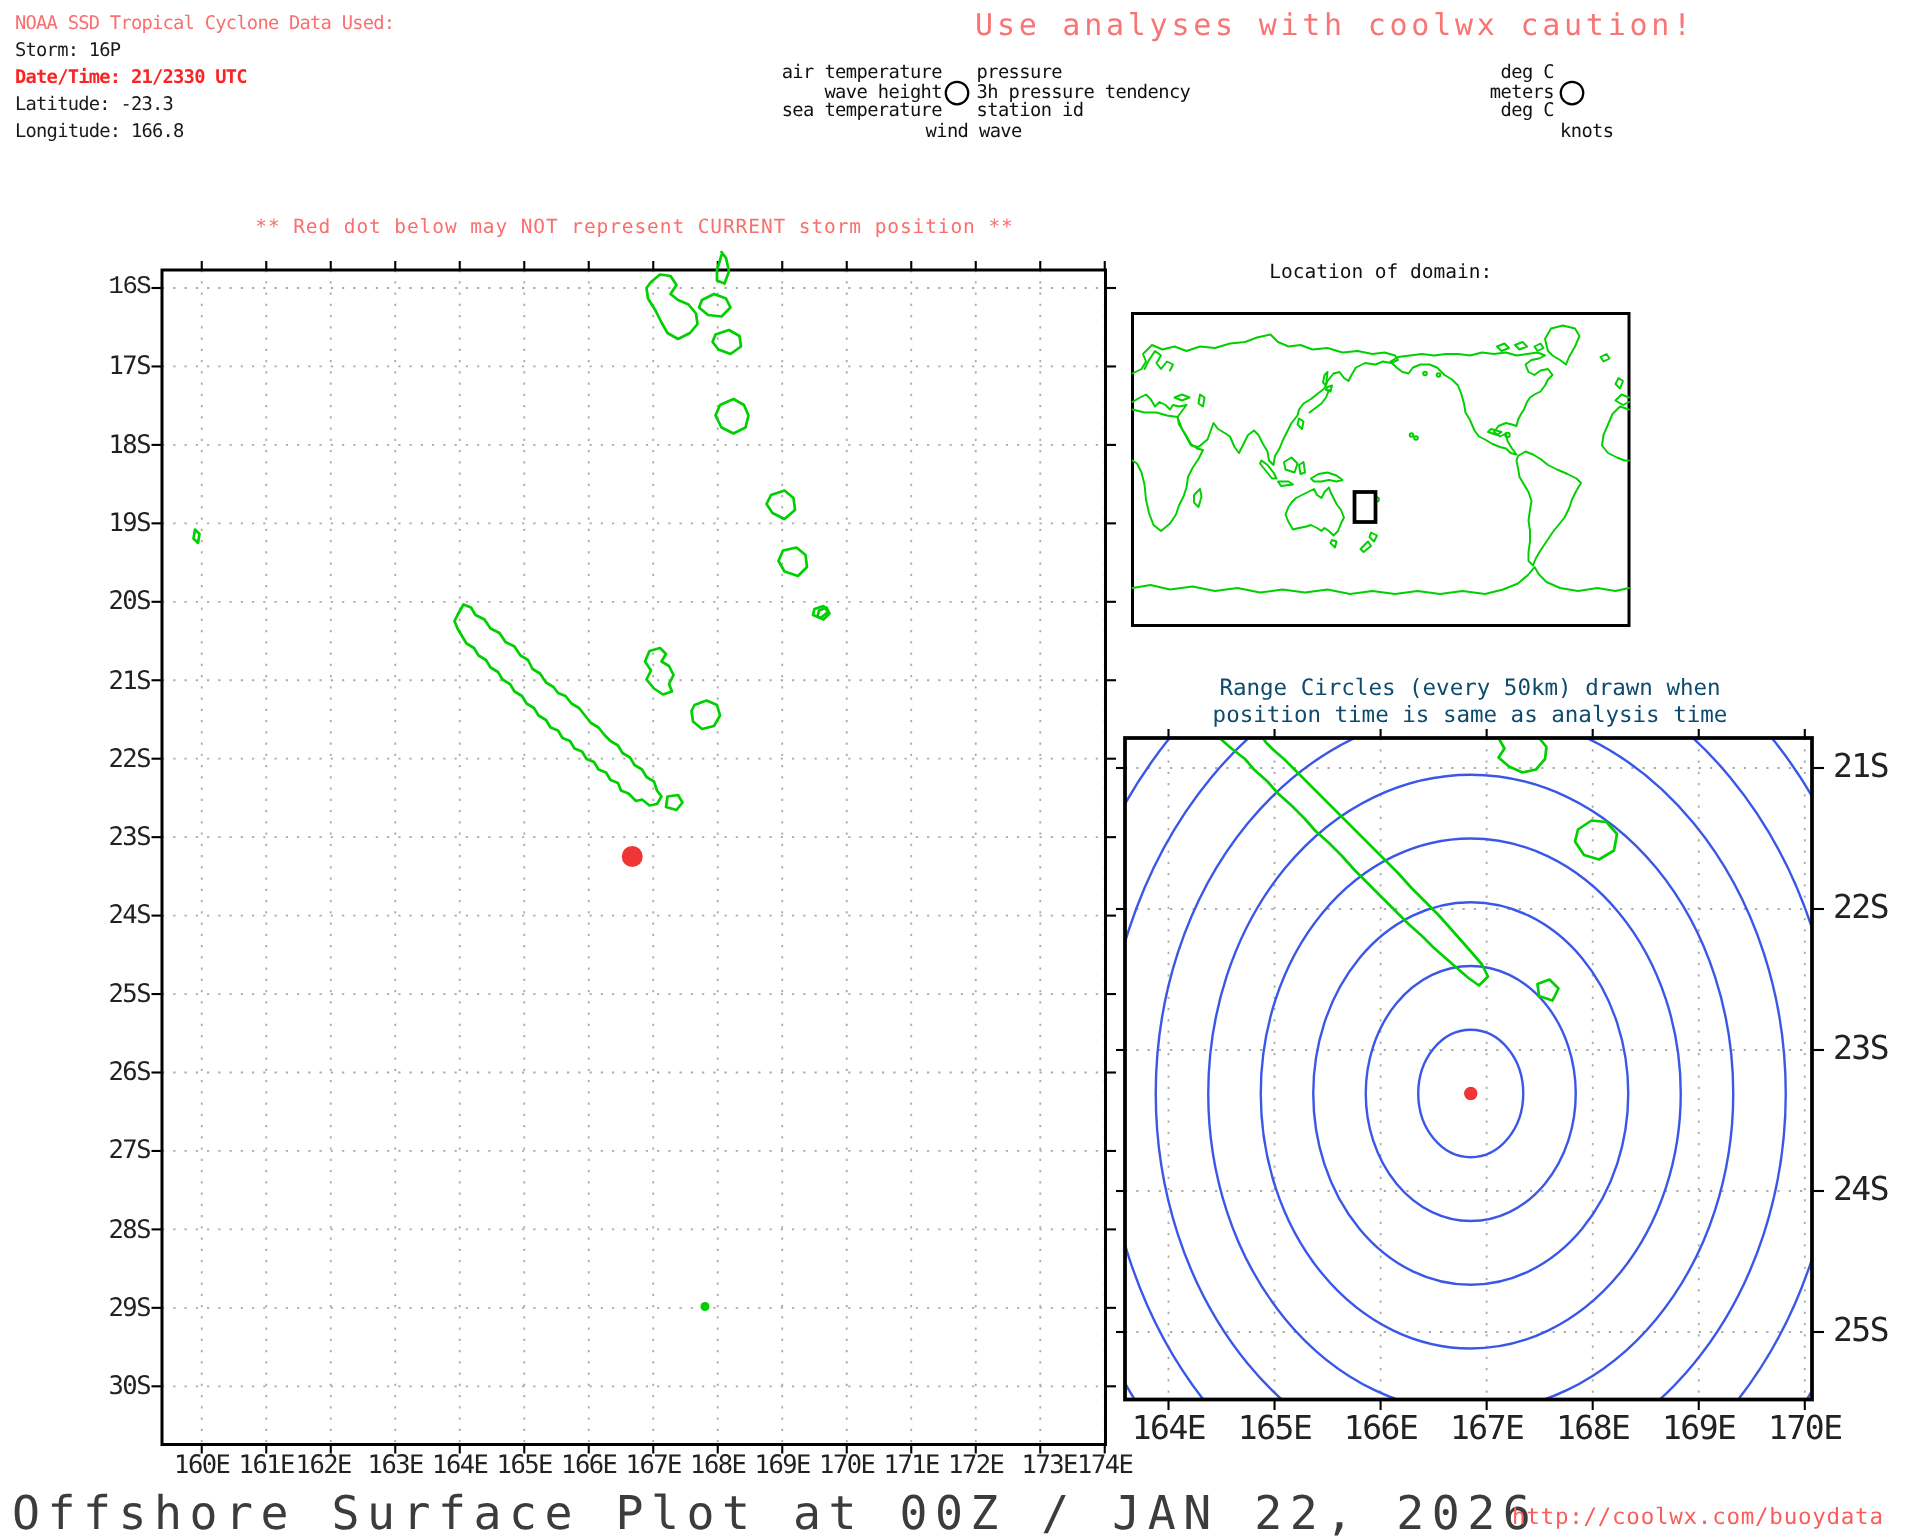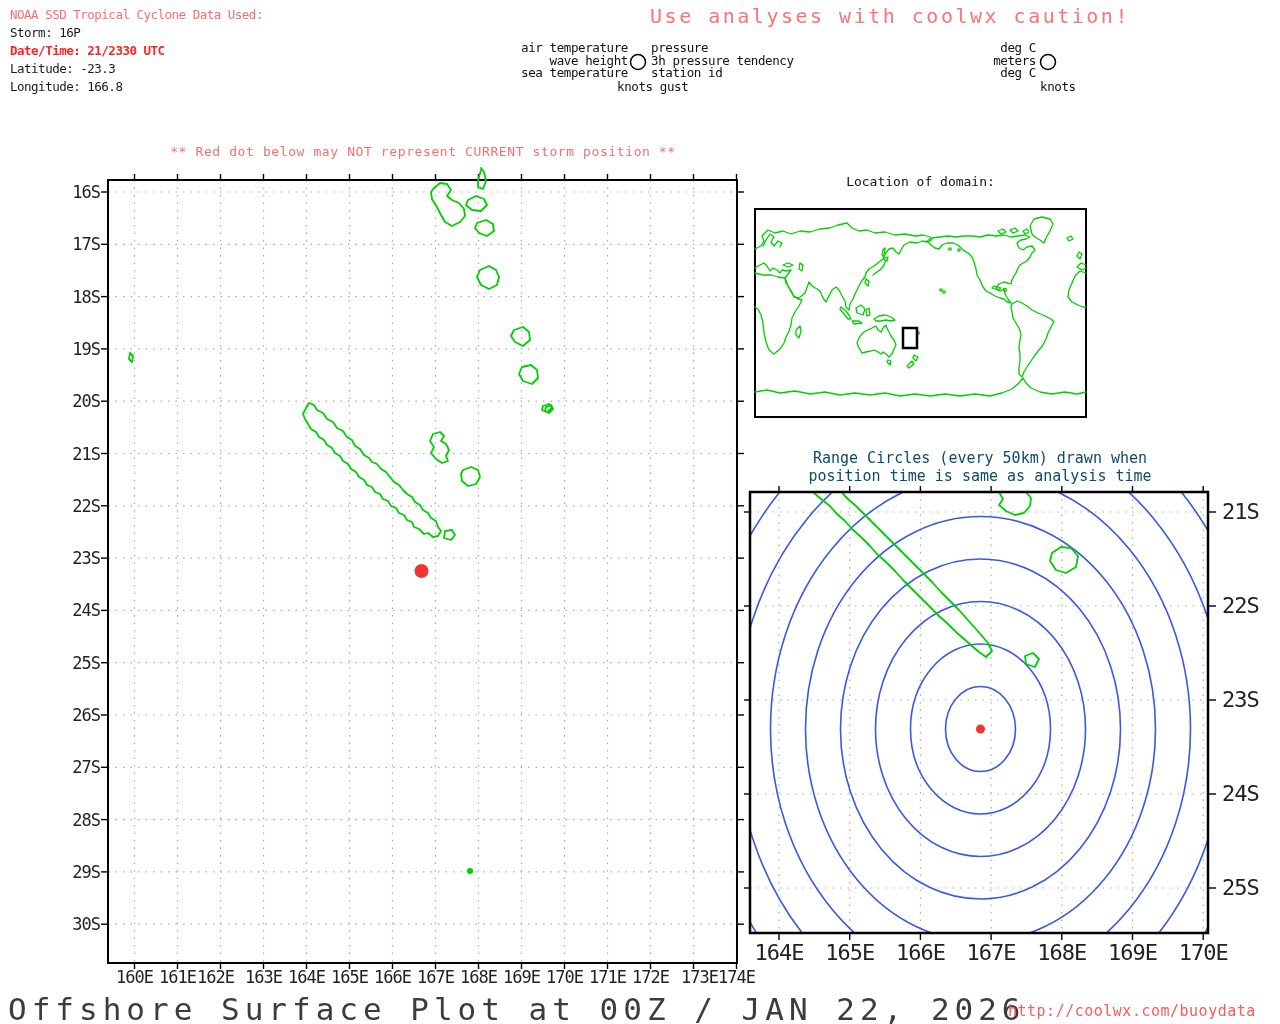--- a/index.html
+++ b/index.html
@@ -271,21 +271,21 @@
   <div class="t info" style="left:10px;top:61px">Latitude: -23.3</div>
   <div class="t info" style="left:10px;top:79px">Longitude: 166.8</div>
 
   <div class="t caution" style="left:620px;top:4px;width:540px;text-align:center">Use analyses with coolwx caution!</div>
 
   <div class="lgcol lg right-al" style="left:505px;top:42px;width:123px">
     <div>air temperature</div>
     <div>wave height</div>
     <div>sea temperature</div>
   </div>
-  <div class="t lg" style="left:617px;top:79px">knots gust</div>
+  <div class="t lg" style="left:617px;top:79px">wind wave</div>
   <div class="lgcol lg" style="left:651px;top:42px;width:200px">
     <div>pressure</div>
     <div>3h pressure tendency</div>
     <div>station id</div>
   </div>
 
   <div class="lgcol lg right-al" style="left:940px;top:42px;width:96px">
     <div>deg C</div>
     <div>meters</div>
     <div>deg C</div>
@@ -308,21 +308,21 @@
       <div class="t ax-main" style="left: 319.5px; top: 967px; width: 60px;">165E</div>
       <div class="t ax-main" style="left: 362.5px; top: 967px; width: 60px;">166E</div>
       <div class="t ax-main" style="left: 405.5px; top: 967px; width: 60px;">167E</div>
       <div class="t ax-main" style="left: 448.5px; top: 967px; width: 60px;">168E</div>
       <div class="t ax-main" style="left: 491.5px; top: 967px; width: 60px;">169E</div>
       <div class="t ax-main" style="left: 534.5px; top: 967px; width: 60px;">170E</div>
       <div class="t ax-main" style="left: 577.5px; top: 967px; width: 60px;">171E</div>
       <div class="t ax-main" style="left: 620.5px; top: 967px; width: 60px;">172E</div>
       <div class="t ax-main" style="left: 663.5px; top: 967px; width: 72px;">173E</div>
       <div class="t ax-main" style="left: 706.5px; top: 967px; width: 60px;">174E</div>
-      <div class="t ax-main-y" style="left: 36px; top: 182px; width: 64px;">16S</div>
+      <div class="t ax-main-y" style="left: 36px; top: 182px; width: 64px; font-family: Liberation Mono, monospace;">16S</div>
       <div class="t ax-main-y" style="left: 36px; top: 234.3px; width: 64px;">17S</div>
       <div class="t ax-main-y" style="left: 36px; top: 286.6px; width: 64px;">18S</div>
       <div class="t ax-main-y" style="left: 36px; top: 338.9px; width: 64px;">19S</div>
       <div class="t ax-main-y" style="left: 36px; top: 391.2px; width: 64px;">20S</div>
       <div class="t ax-main-y" style="left: 36px; top: 443.5px; width: 64px;">21S</div>
       <div class="t ax-main-y" style="left: 36px; top: 495.8px; width: 64px;">22S</div>
       <div class="t ax-main-y" style="left: 36px; top: 548.1px; width: 64px;">23S</div>
       <div class="t ax-main-y" style="left: 36px; top: 600.4px; width: 64px;">24S</div>
       <div class="t ax-main-y" style="left: 36px; top: 652.7px; width: 64px;">25S</div>
       <div class="t ax-main-y" style="left: 36px; top: 705px; width: 64px;">26S</div>

